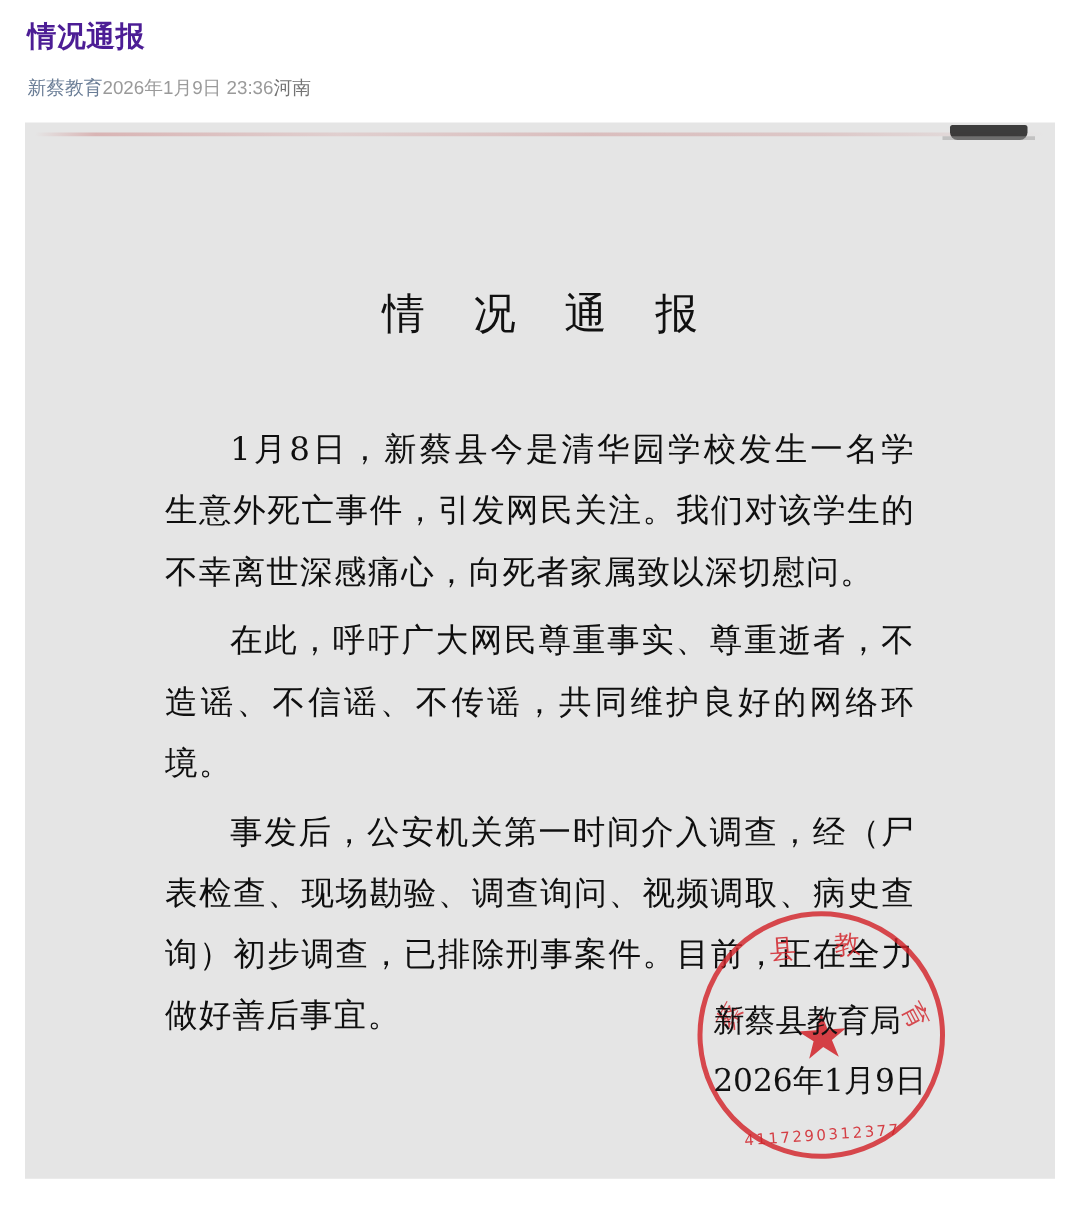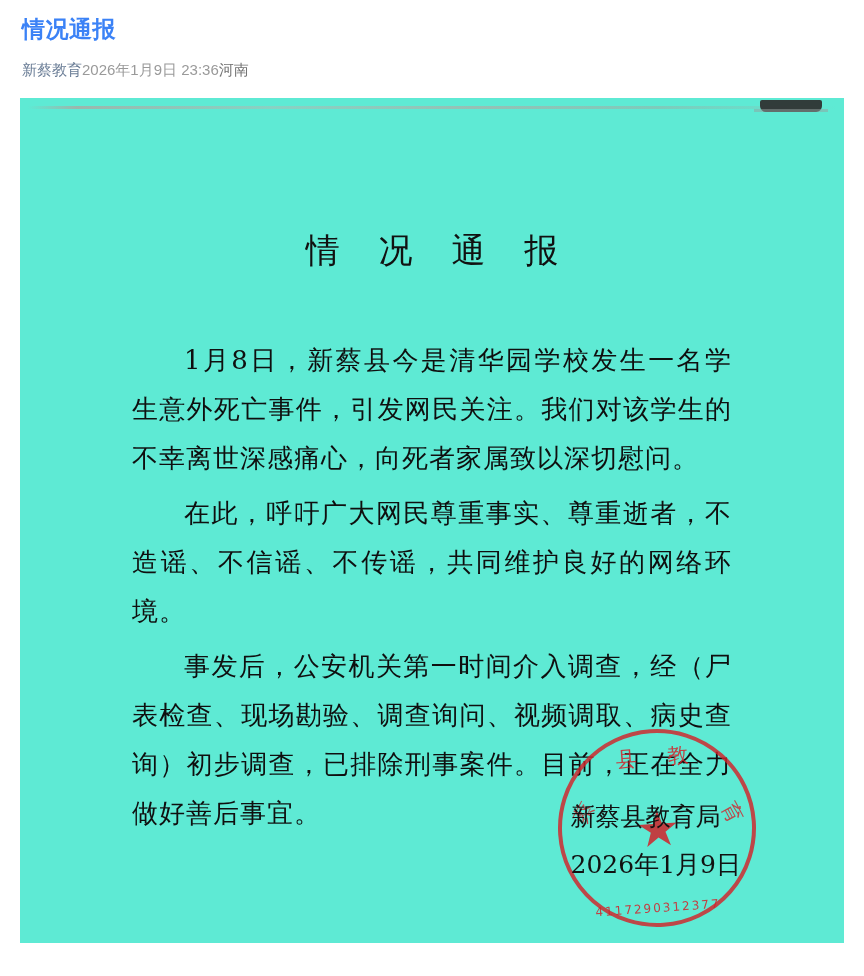--- a/index.html
+++ b/index.html
@@ -15,21 +15,21 @@
     position: relative;
   }
 
   
   .article-header {
     padding: 14px 22px 0 22px;
   }
   .article-title {
     font-size: 23px;
     font-weight: bold;
-    color: #3b82f6;
+    color: #4c1d95;
     line-height: 1.35;
     letter-spacing: 0.5px;
     margin: 0 0 16px 0;
   }
   .meta-row {
     display: flex;
     align-items: center;
     font-size: 15px;
     color: #9a9a9a;
     margin-bottom: 18px;
@@ -38,21 +38,21 @@
     color: #6a7d96;
   }
   .meta-date { color: #9a9a9a; }
   .meta-location { color: #737373; }
 
   
   .doc-sheet {
     position: relative;
     margin: 0 20px;
     height: 845px;
-    background: #5eead4;
+    background: #e5e5e5;
     overflow: hidden;
   }
   
   .scan-redline {
     position: absolute;
     left: 8px;
     right: 8px;
     top: 8px;
     height: 3px;
     background: linear-gradient(90deg,

